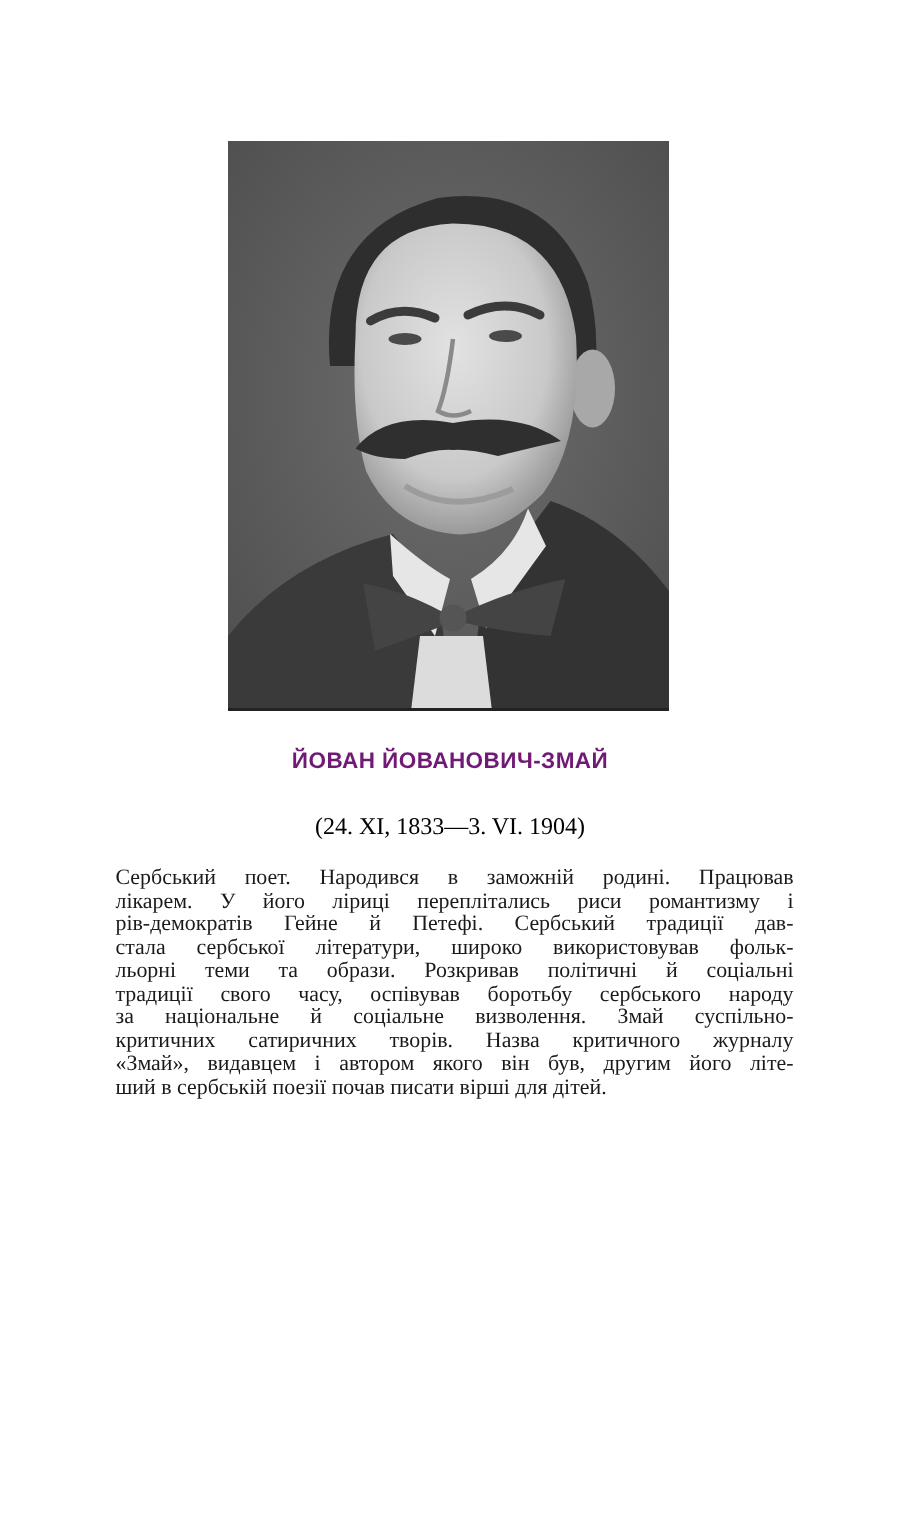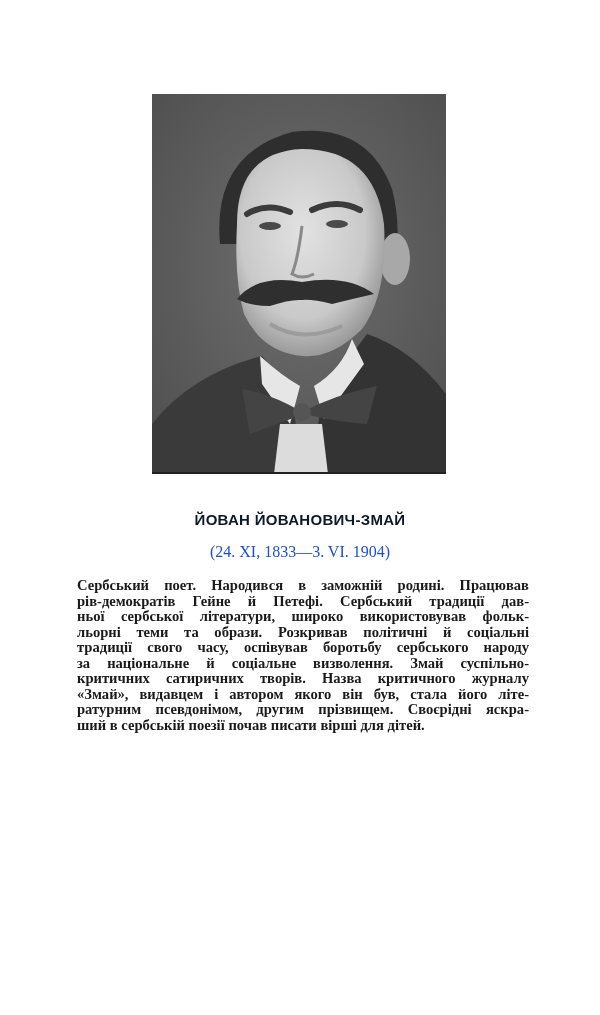--- a/index.html
+++ b/index.html
@@ -2,26 +2,26 @@
 <html><head>
 <meta charset="utf-8">
 <style>
   html, body { margin: 0; padding: 0; background: #ffffff; }
   body { width: 600px; height: 1015px; position: relative; overflow: hidden;
          font-family: "DejaVu Serif", "Liberation Serif", serif; color: #1a1a1a; }
   .portrait { position: absolute; left: 152px; top: 94px; width: 294px; height: 380px;
               background: #5b5b5b; overflow: hidden; }
   .portrait svg { display: block; width: 294px; height: 380px; }
   .portrait .bottom-rule { position: absolute; left: 0; right: 0; bottom: 0; height: 2px; background: #222; }
-  .name { position: absolute; left: 0; width: 600px; top: 511px; text-align: center;
+  .name { position: absolute; left: 0; width: 600px; top: 499px; text-align: center;
           font-family: "Liberation Sans", "DejaVu Sans", sans-serif; font-weight: bold;
-          font-size: 15px; letter-spacing: 0.3px; color: #0f172a; }
+          font-size: 15px; letter-spacing: 0.3px; color: #701a75; }
   .dates { position: absolute; left: 0; width: 600px; top: 543px; text-align: center;
-           font-family: "Liberation Serif", "DejaVu Serif", serif; font-size: 16px; color: #1d4ed8; }
-  .bio { position: absolute; left: 77px; top: 578px; width: 452px; font-weight: bold; }
+           font-family: "Liberation Serif", "DejaVu Serif", serif; font-size: 16px; color: #000000; }
+  .bio { position: absolute; left: 77px; top: 578px; width: 452px; }
   .bio .line { display: block; height: 15.5px; line-height: 15.5px;
                font-family: "Liberation Serif", "DejaVu Serif", serif; font-size: 14.6px;
                text-align: justify; text-align-last: justify; white-space: nowrap; color: #1a1a1a; }
   .bio .line.last { text-align-last: left; }
 </style>
 </head>
 <body>
 
 <div class="portrait">
   <svg viewBox="0 0 294 380" xmlns="http://www.w3.org/2000/svg">
@@ -68,22 +68,22 @@
     <circle cx="150" cy="318" r="9" fill="#555"></circle>
   </svg>
   <div class="bottom-rule"></div>
 </div>
 
 <div class="name">ЙОВАН ЙОВАНОВИЧ-ЗМАЙ</div>
 <div class="dates">(24. XI, 1833—3. VI. 1904)</div>
 
 <div class="bio">
   <span class="line">Сербський  поет. Народився в заможній родині. Працював</span>
+  <span class="line">лікарем. У його ліриці переплітались риси романтизму і</span>
   <span class="line">рів-демократів Гейне й Петефі. Сербський традиції дав-</span>
-  <span class="line">ньої сербської літератури, широко використовував фольк-</span>
+  <span class="line">стала сербської літератури, широко використовував фольк-</span>
   <span class="line">льорні теми та образи. Розкривав політичні й соціальні</span>
   <span class="line">традиції свого часу, оспівував боротьбу сербського народу</span>
   <span class="line">за національне й соціальне визволення. Змай суспільно-</span>
   <span class="line">критичних сатиричних творів. Назва критичного журналу</span>
-  <span class="line">«Змай», видавцем і автором якого він був, стала його літе-</span>
-  <span class="line">ратурним псевдонімом, другим прізвищем. Своєрідні яскра-</span>
+  <span class="line">«Змай», видавцем і автором якого він був, другим його літе-</span>
   <span class="line last">ший в сербській поезії почав писати вірші для дітей.</span>
 </div>
 
 </body></html>

